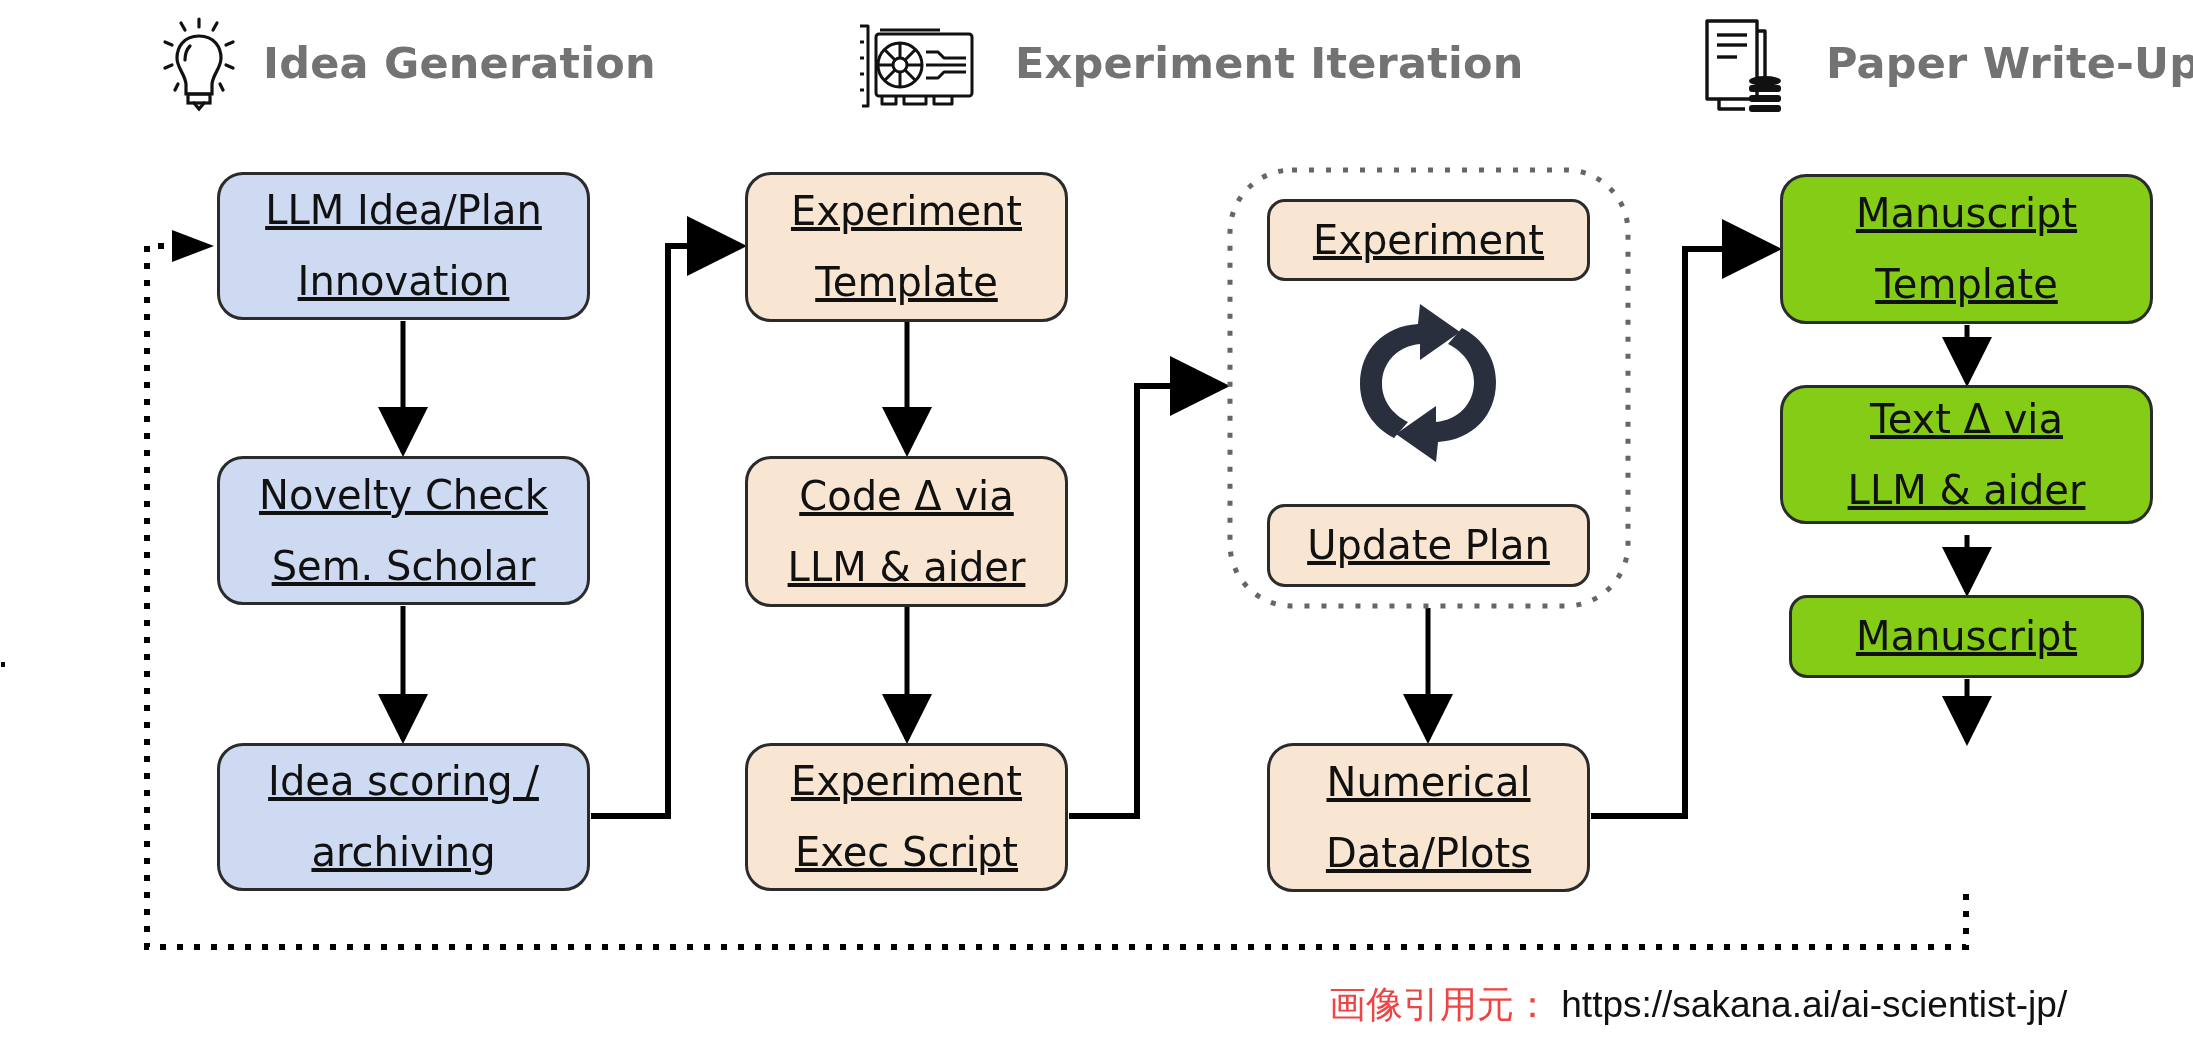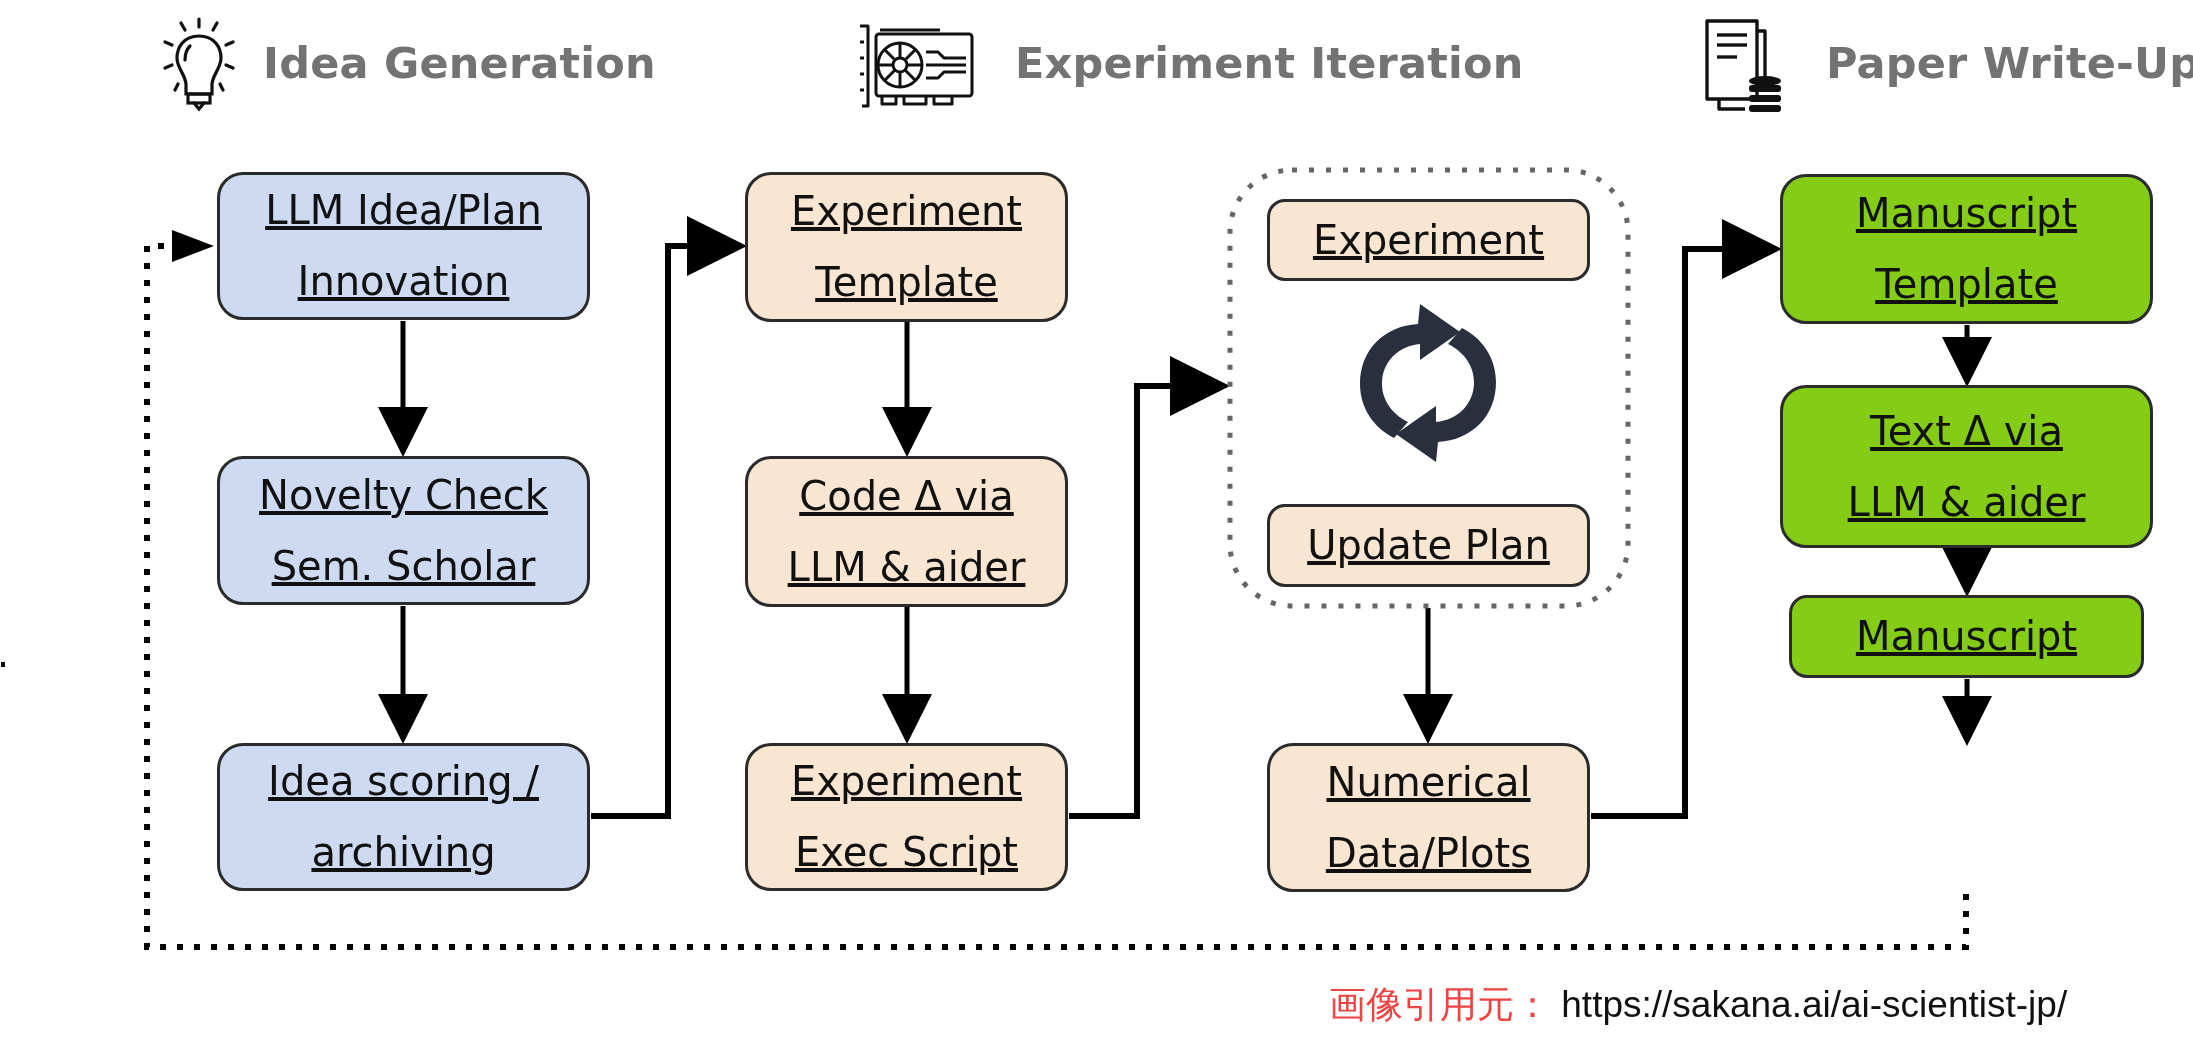--- a/index.html
+++ b/index.html
@@ -163,21 +163,21 @@
   </div>
   <div class="node peach" style="left:1267px;top:743px;width:323px;height:149px;">
     <span>Numerical
 Data/Plots</span>
   </div>
 
   <div class="node gray" style="left:1780px;top:174px;width:373px;height:150px;">
     <span>Manuscript
 Template</span>
   </div>
-  <div class="node gray" style="left:1780px;top:385px;width:373px;height:163px;">
+  <div class="node gray" style="left:1780px;top:385px;width:373px;height:139px;">
     <span>Text Δ via
 LLM &amp; aider</span>
   </div>
   <div class="node gray short" style="left:1789px;top:595px;width:355px;height:83px;">
     <span>Manuscript</span>
   </div>
 
   <div class="caption">
     <span class="cjk">画像引用元：</span>
     <span>https://sakana.ai/ai-scientist-jp/</span>

